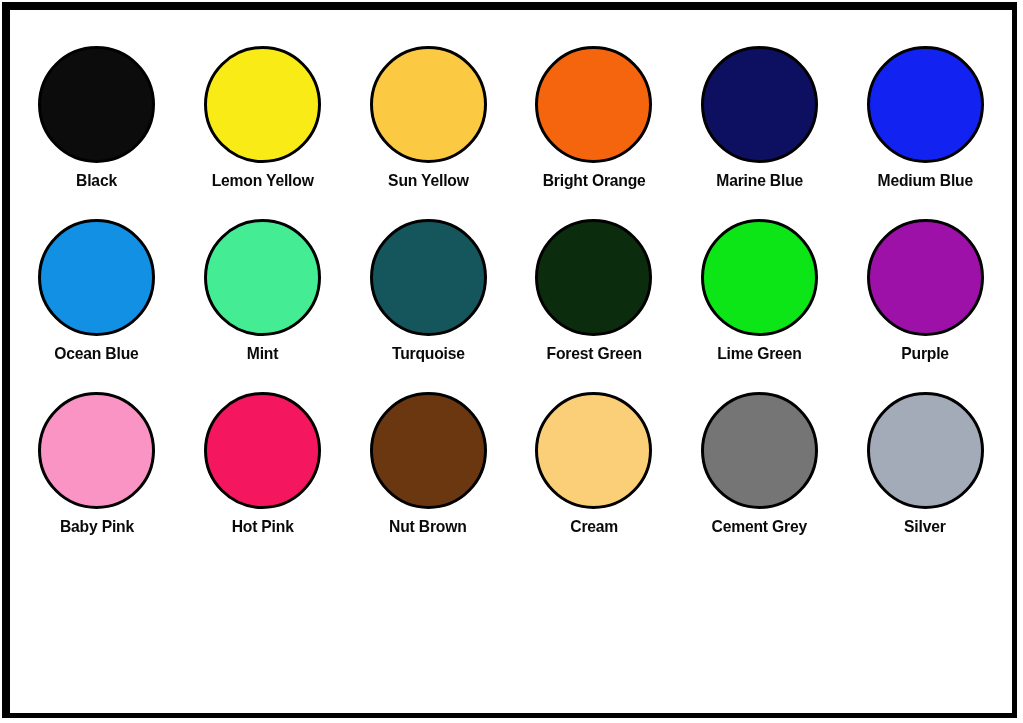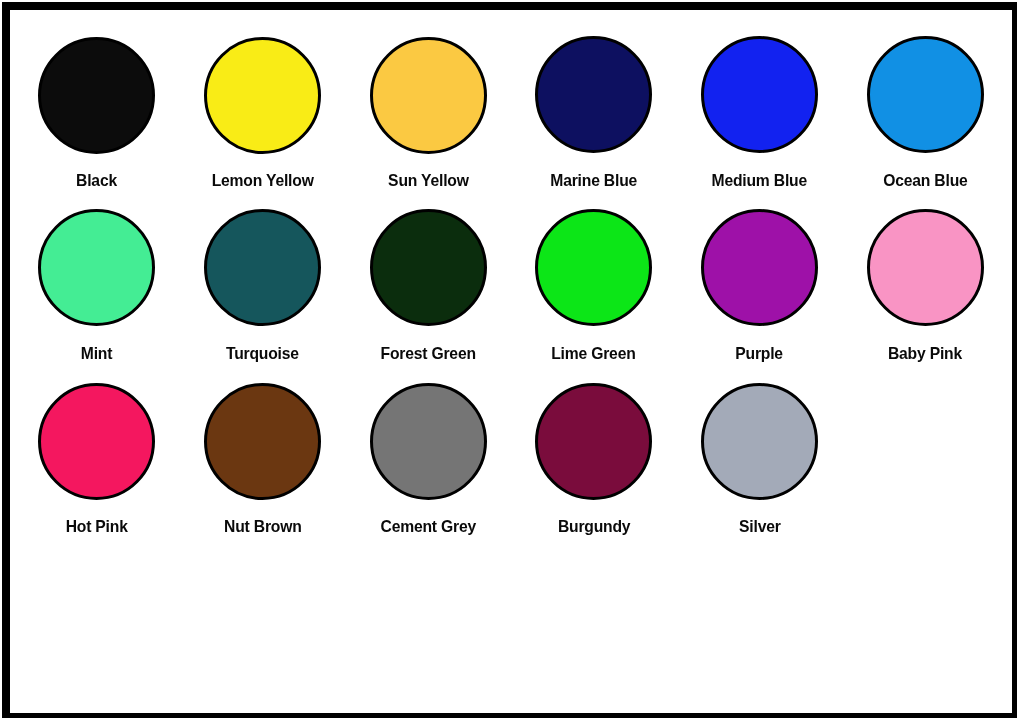--- a/index.html
+++ b/index.html
@@ -40,21 +40,21 @@
     grid-template-rows: repeat(4, 1fr);
     padding: 6px 4px 4px 4px;
     box-sizing: border-box;
   }
 
   .swatch {
     position: relative;
     display: flex;
     flex-direction: column;
     align-items: center;
-    justify-content: space-between;
+    justify-content: flex-end;
   }
 
   .swatch-circle {
     width: 117px;
     height: 117px;
     border-radius: 50%;
     border: 3px solid #000000;
     box-sizing: border-box;
     margin-top: 20px;
   }
@@ -88,20 +88,24 @@
         <div class="swatch-label">Black</div>
       </div>
       <div class="swatch row-1">
         <div class="swatch-circle" title="Lemon Yellow" style="background: rgb(249, 236, 22); border-color: rgb(0, 0, 0);"></div>
         <div class="swatch-label">Lemon Yellow</div>
       </div>
       <div class="swatch row-1">
         <div class="swatch-circle" title="Sun Yellow" style="background: rgb(251, 201, 66); border-color: rgb(0, 0, 0);"></div>
         <div class="swatch-label">Sun Yellow</div>
       </div>
+      <div class="swatch row-1">
+        <div class="swatch-circle" title="Bright Orange" style="background: rgb(244, 101, 14); border-color: rgb(0, 0, 0);"></div>
+        <div class="swatch-label">Bright Orange</div>
+      </div>
       <div class="swatch row-2">
         <div class="swatch-circle" title="Marine Blue" style="background: rgb(13, 16, 96); border-color: rgb(0, 0, 0);"></div>
         <div class="swatch-label">Marine Blue</div>
       </div>
       <div class="swatch row-2">
         <div class="swatch-circle" title="Medium Blue" style="background: rgb(18, 34, 240); border-color: rgb(0, 0, 0);"></div>
         <div class="swatch-label">Medium Blue</div>
       </div>
       <div class="swatch row-2">
         <div class="swatch-circle" title="Ocean Blue" style="background: rgb(17, 144, 228); border-color: rgb(0, 0, 0);"></div>
@@ -133,25 +137,25 @@
       </div>
       <div class="swatch row-3">
         <div class="swatch-circle" title="Hot Pink" style="background: rgb(244, 23, 95); border-color: rgb(0, 0, 0);"></div>
         <div class="swatch-label">Hot Pink</div>
       </div>
       <div class="swatch row-4">
         <div class="swatch-circle" title="Nut Brown" style="background: rgb(107, 55, 17); border-color: rgb(0, 0, 0);"></div>
         <div class="swatch-label">Nut Brown</div>
       </div>
       <div class="swatch row-4">
+        <div class="swatch-circle" title="Cream" style="background: rgb(251, 206, 120); border-color: rgb(0, 0, 0);"></div>
+        <div class="swatch-label">Cream</div>
+      </div>
+      <div class="swatch row-4">
         <div class="swatch-circle" title="Cement Grey" style="background: rgb(117, 117, 117); border-color: rgb(0, 0, 0);"></div>
         <div class="swatch-label">Cement Grey</div>
-      </div>
-      <div class="swatch row-4">
-        <div class="swatch-circle" title="Burgundy" style="background: rgb(122, 12, 60); border-color: rgb(0, 0, 0);"></div>
-        <div class="swatch-label">Burgundy</div>
       </div>
       <div class="swatch row-4">
         <div class="swatch-circle" title="Silver" style="background: rgb(163, 170, 184); border-color: rgb(0, 0, 0);"></div>
         <div class="swatch-label">Silver</div>
       </div>
     </div>
 </div>
 
 </body></html>

